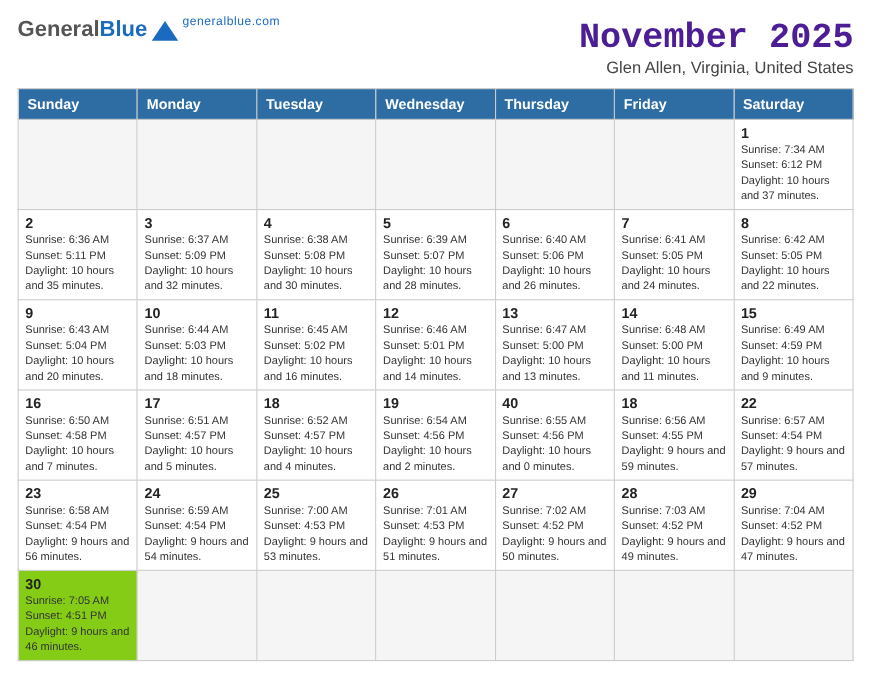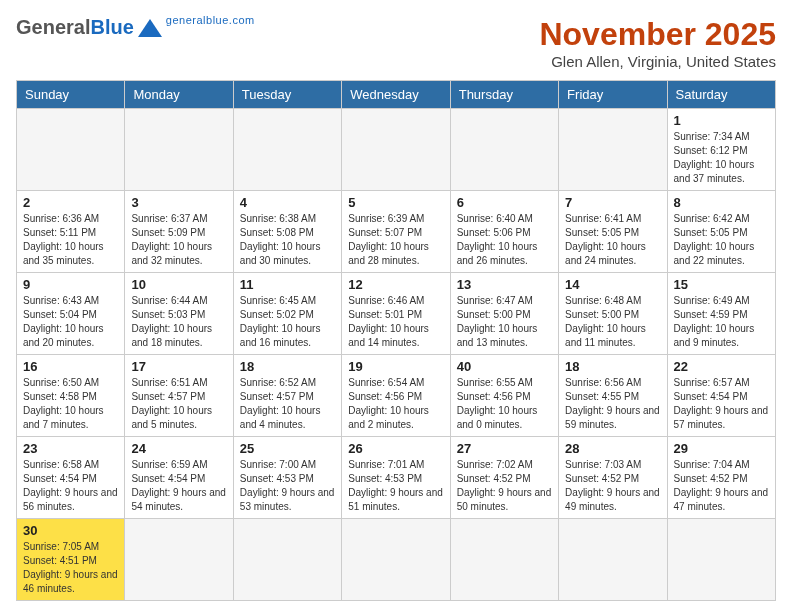--- a/index.html
+++ b/index.html
@@ -41,38 +41,39 @@
       letter-spacing: 0.5px;
       margin-top: -2px;
       margin-left: 2px;
     }
     .title-section {
       text-align: right;
     }
     .month-title {
       font-size: 32px;
       font-weight: bold;
-      color: #c2410c;
+      color: #4c1d95;
+      font-family: Liberation Mono, monospace;
     }
     .location-title {
       font-size: 15px;
       color: #444;
     }
     .calendar {
       width: 100%;
       border-collapse: collapse;
       border: 1px solid #ccc;
     }
     .calendar th {
       background: #2e6da4;
       color: #fff;
       text-align: left;
       padding: 6px 8px;
       font-size: 13px;
-      font-weight: normal;
+      font-weight: bold;
       border: 1px solid #ccc;
     }
     .calendar td {
       vertical-align: top;
       border: 1px solid #ccc;
       padding: 4px 6px;
       width: 108px;
       min-height: 80px;
       background: #fff;
       font-size: 10.5px;
@@ -89,21 +90,21 @@
     }
     .day-info {
       font-size: 10px;
       color: #333;
       line-height: 1.4;
     }
     .last-row td {
       background: #f5f5f5;
     }
     .last-row td.has-data {
-      background: #fde047;
+      background: #84cc16;
       margin-top: 24px;
     }
   </style>
 </head>
 <body>
 
 <div class="header-section">
   <div class="logo">
     <div class="logo-text">
       <span class="logo-general">General</span>

